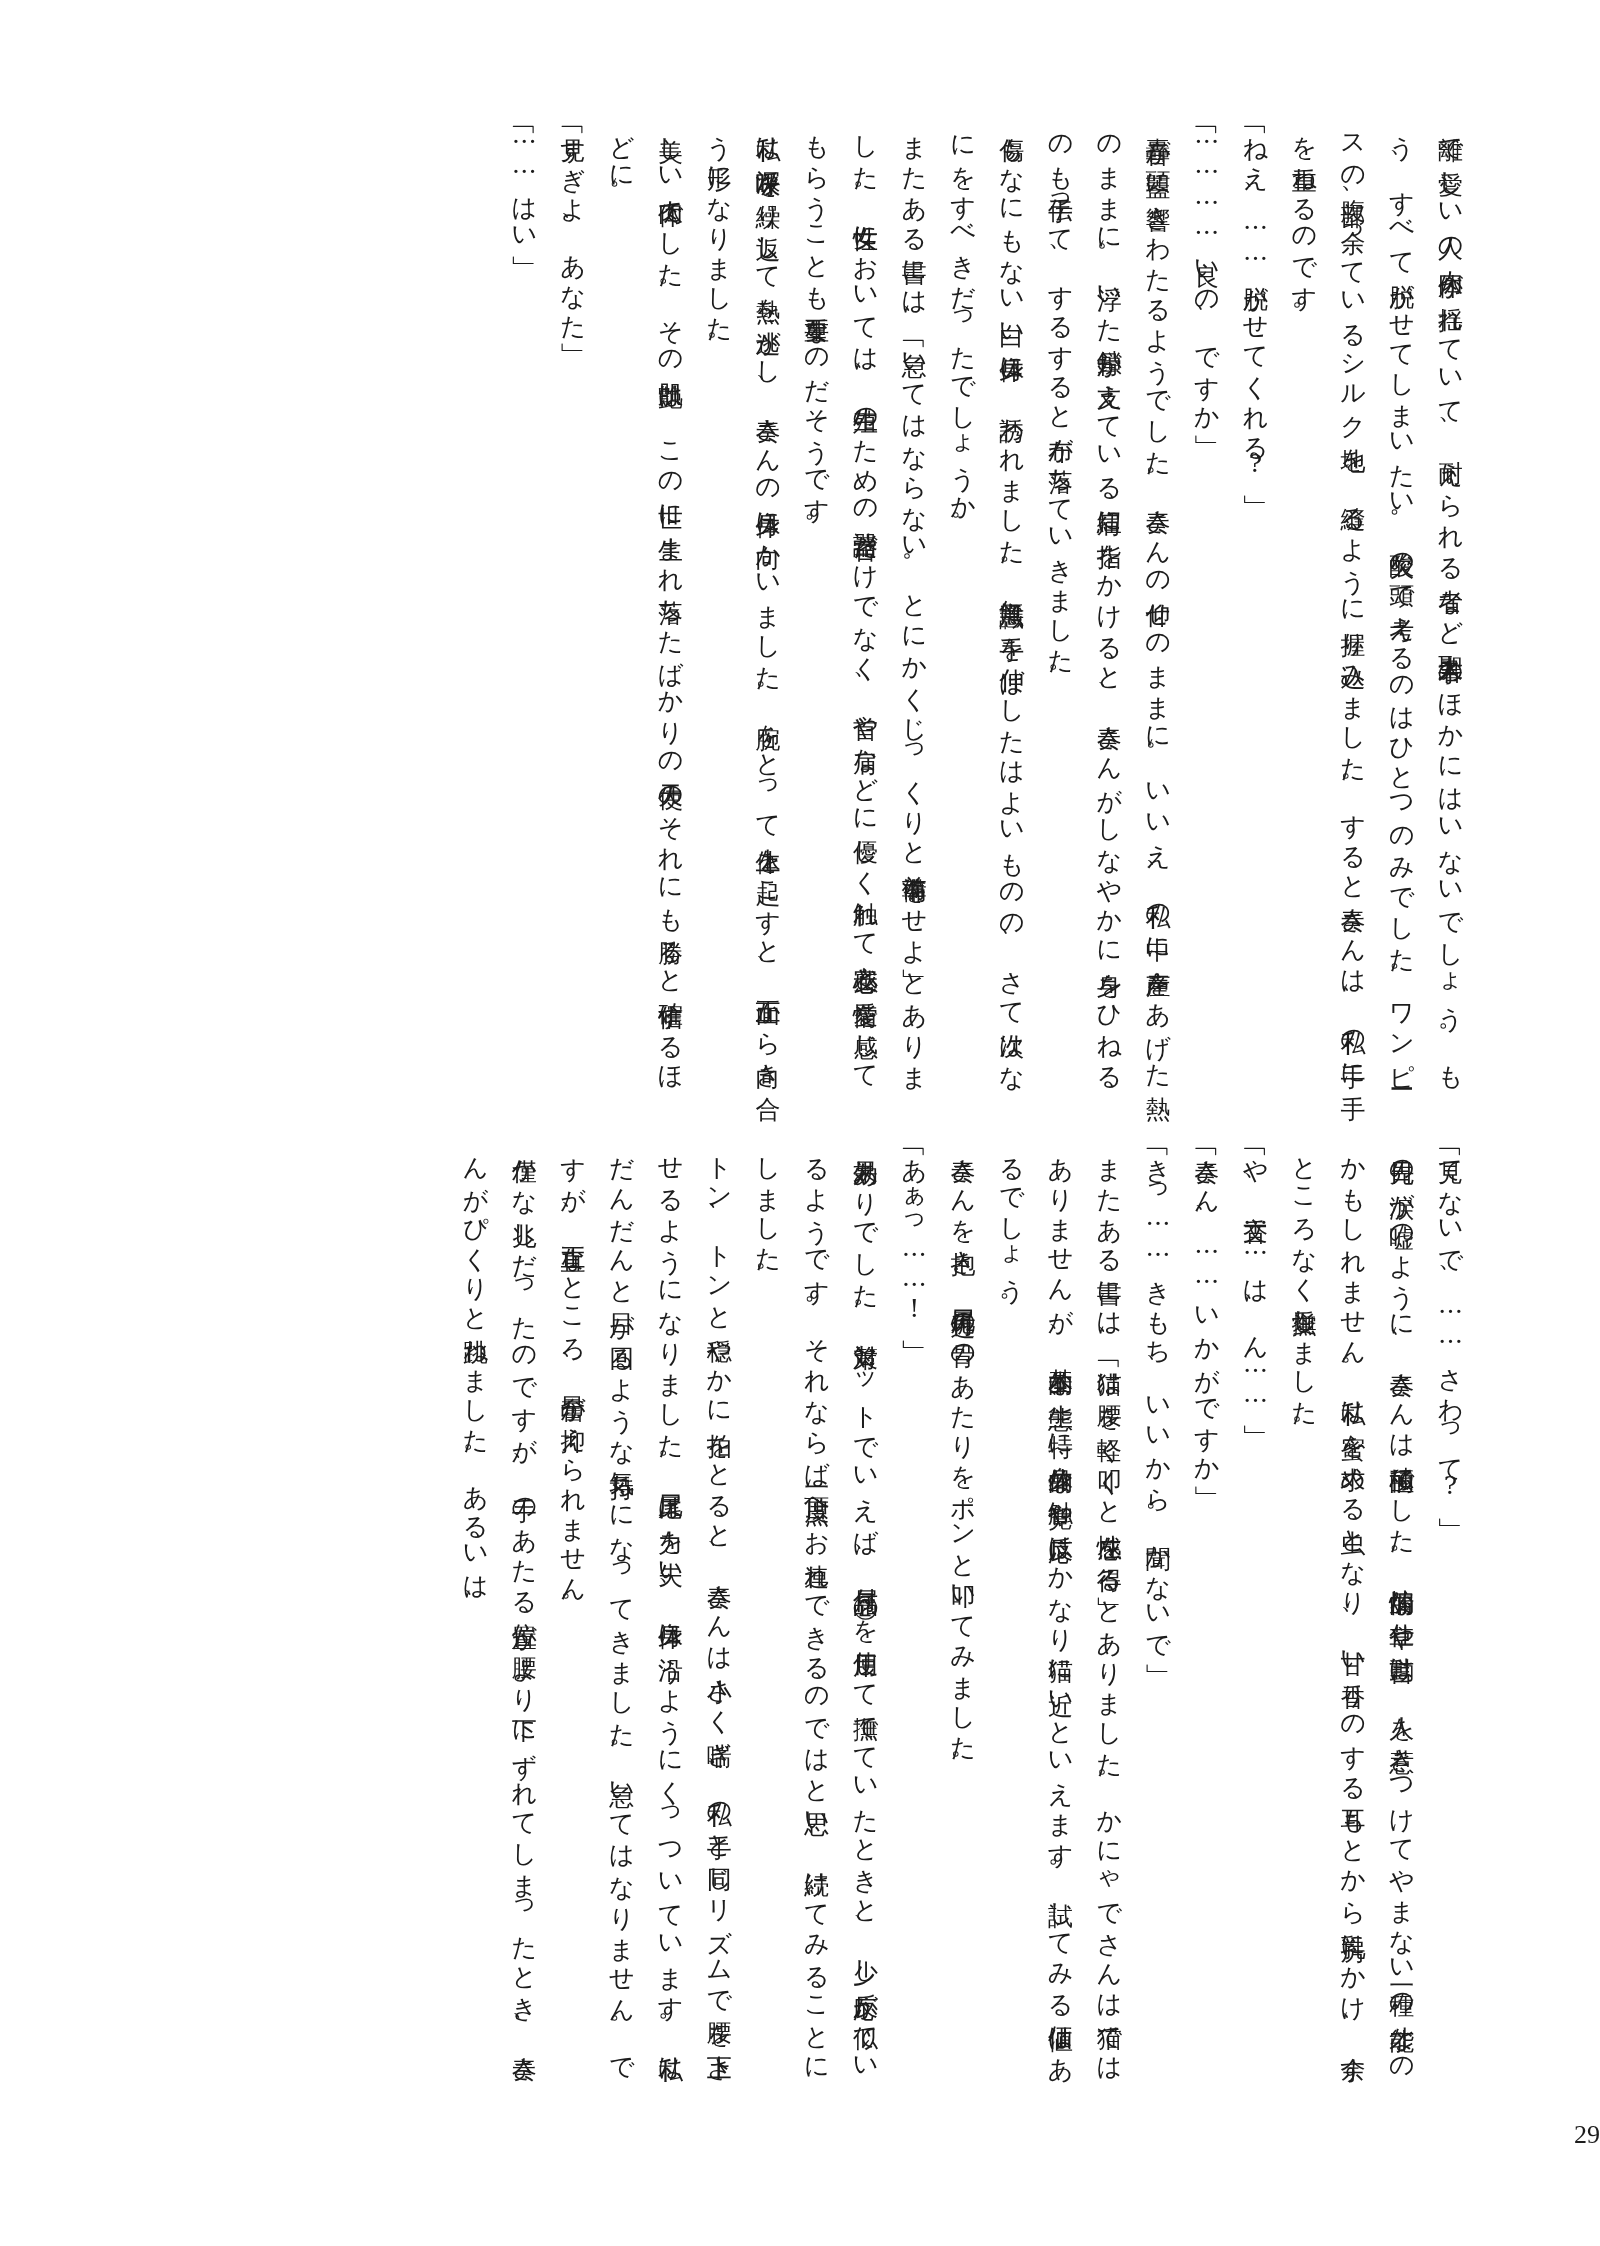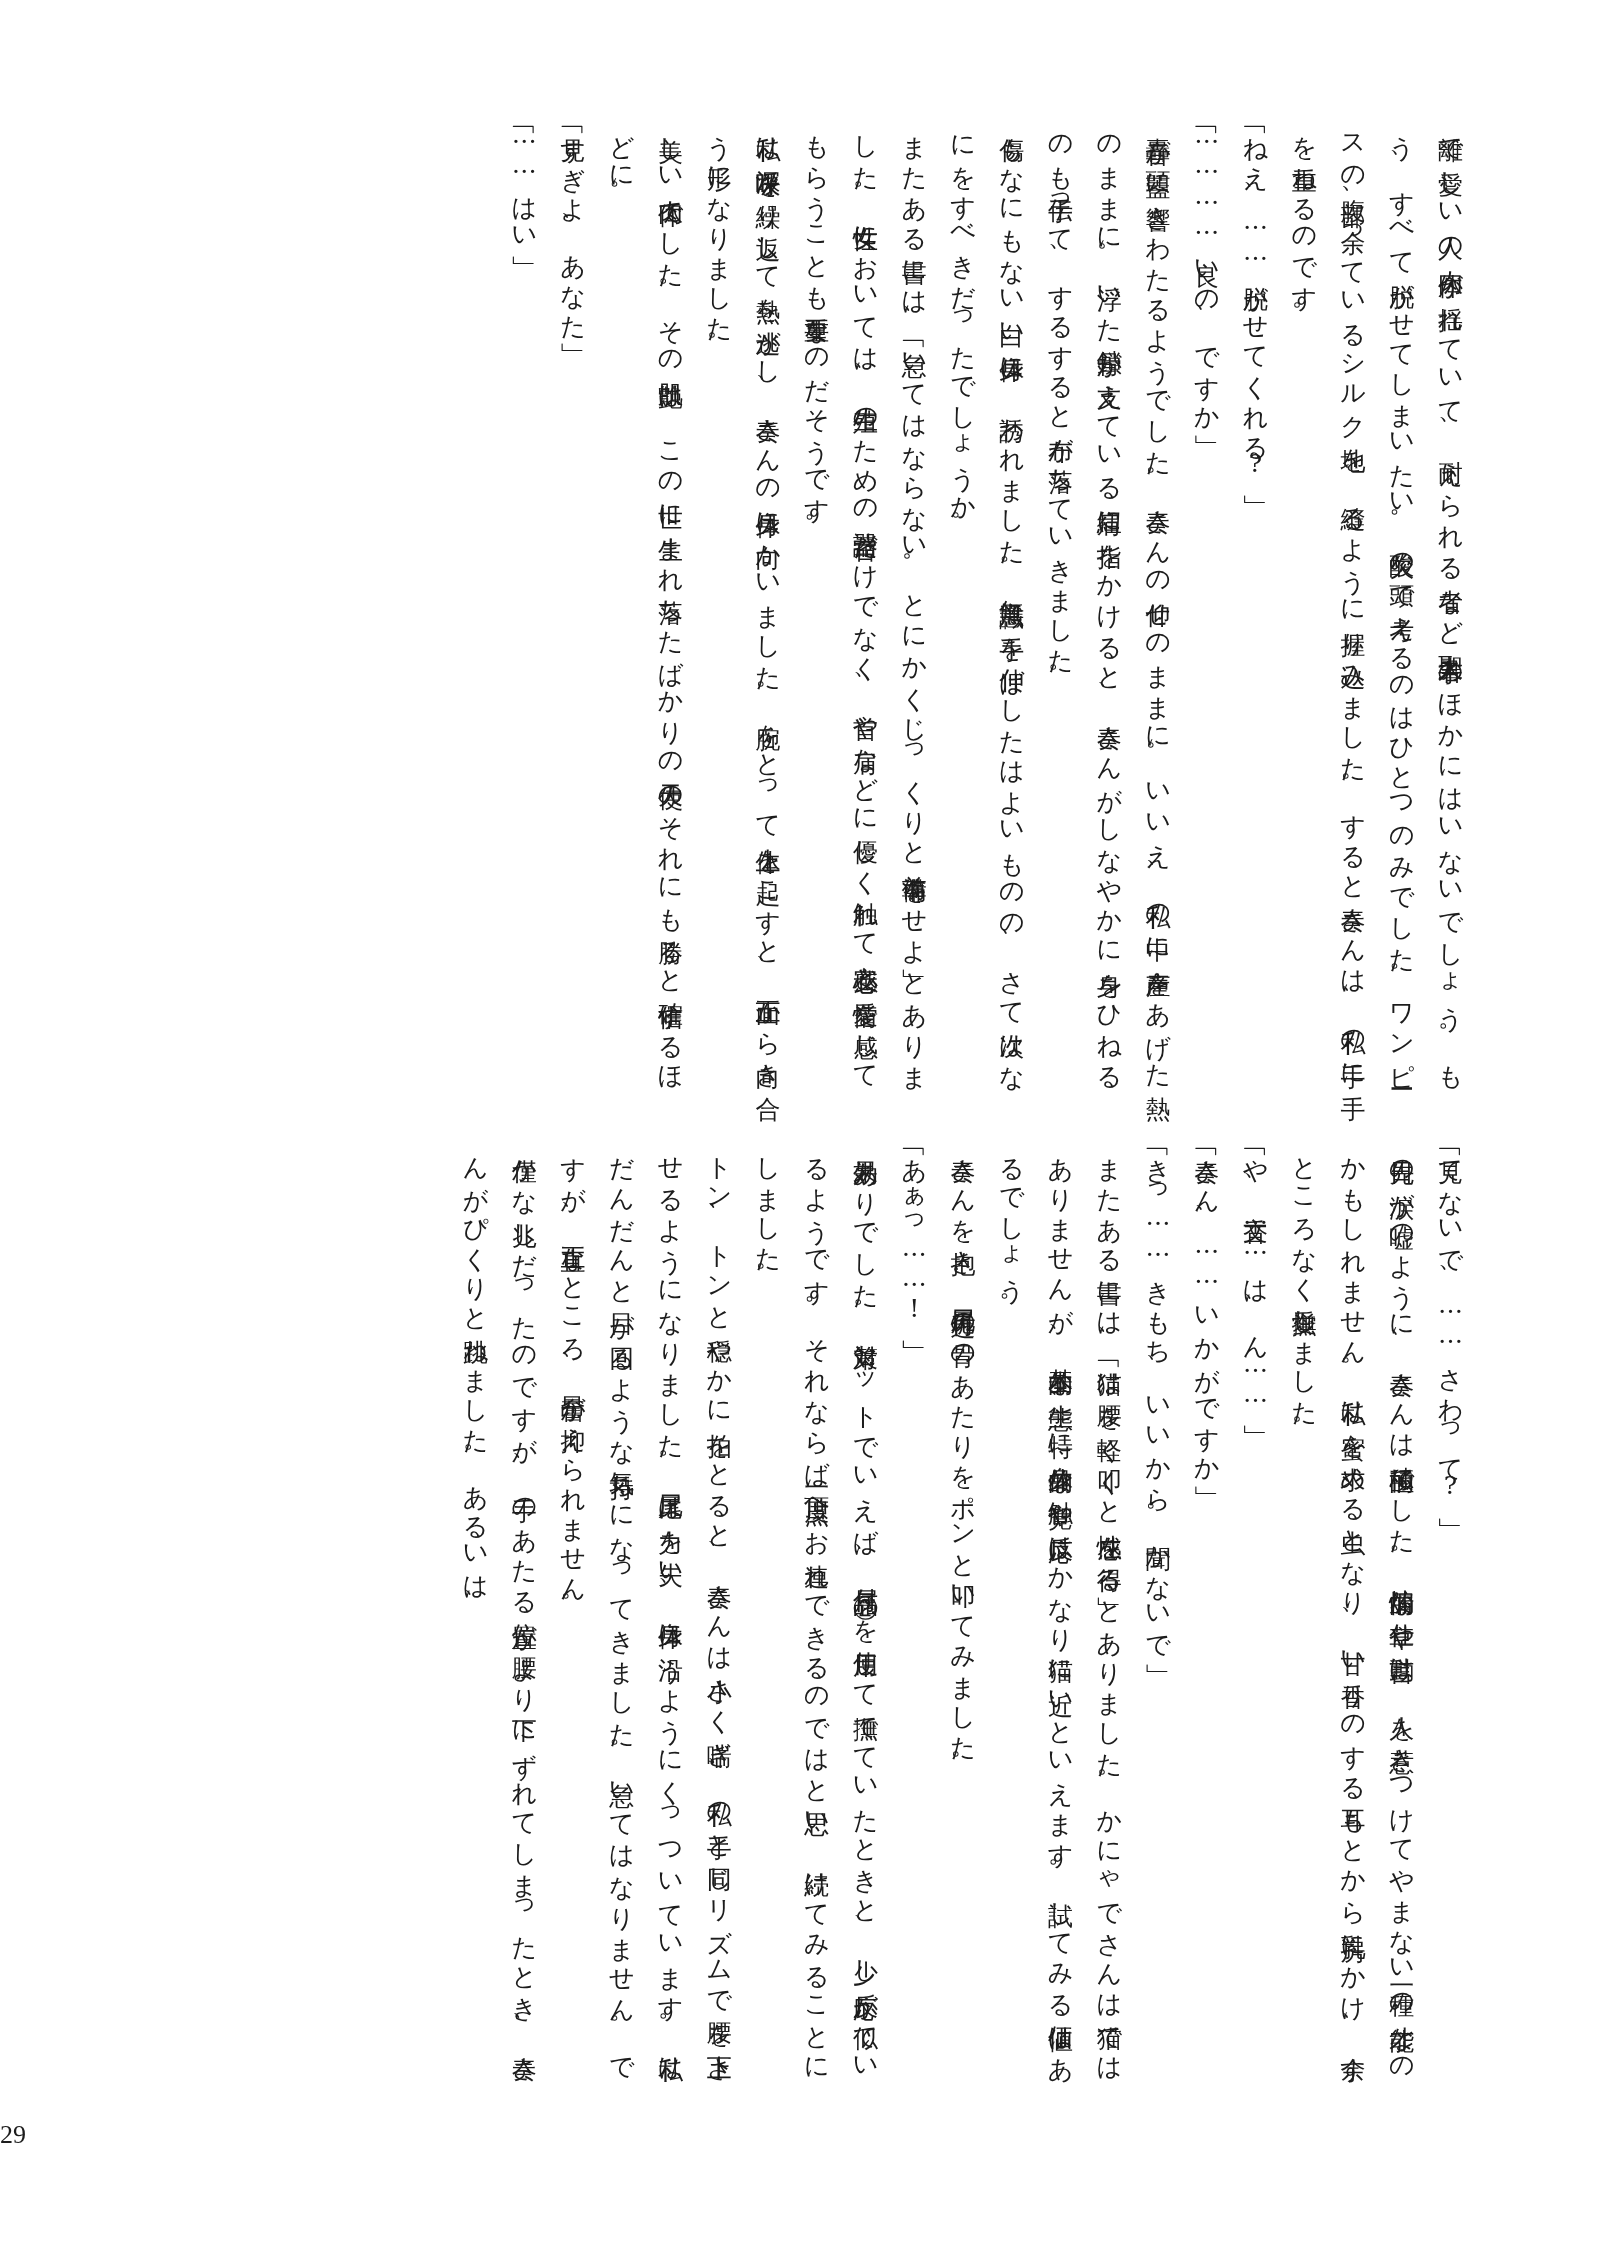--- a/index.html
+++ b/index.html
@@ -49,21 +49,21 @@
   }
   .vblock p {
     margin: 0;
     padding: 0;
   }
   .page-number {
     position: absolute;
     left: 0;
     right: 0;
     top: 2120px;
-    text-align: left;
+    text-align: right;
     font-family: "Liberation Serif", "DejaVu Serif", serif;
     font-size: 26px;
     color: #1c1c1c;
   }
 </style>
 </head>
 <body>
 
 <div class="page">
 

